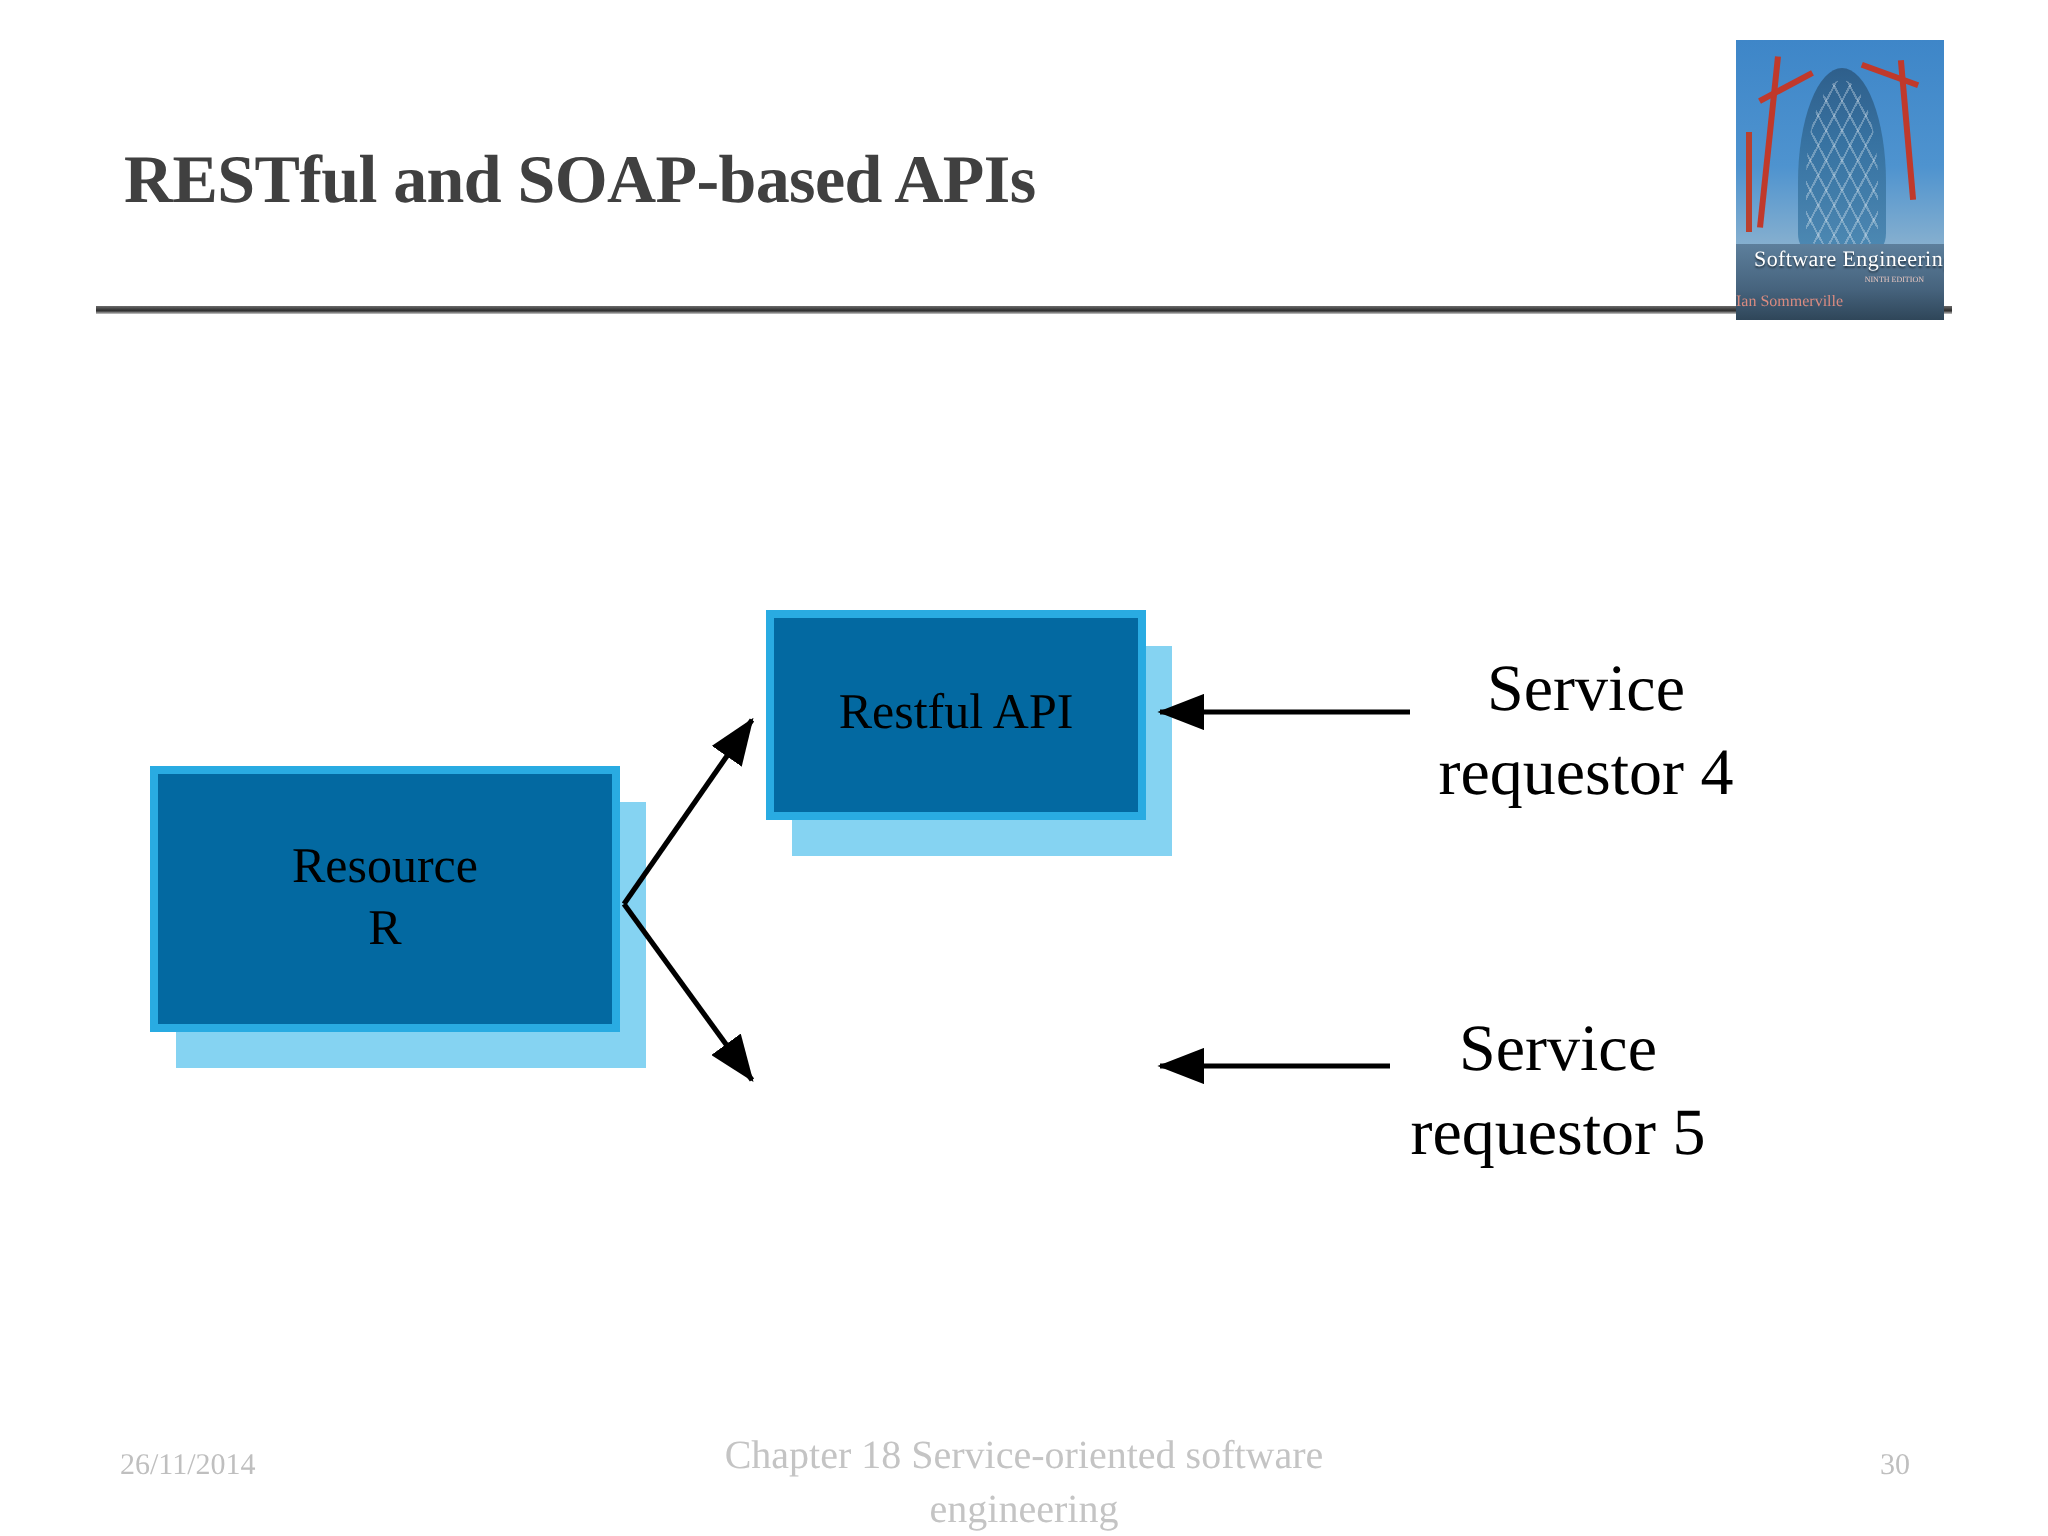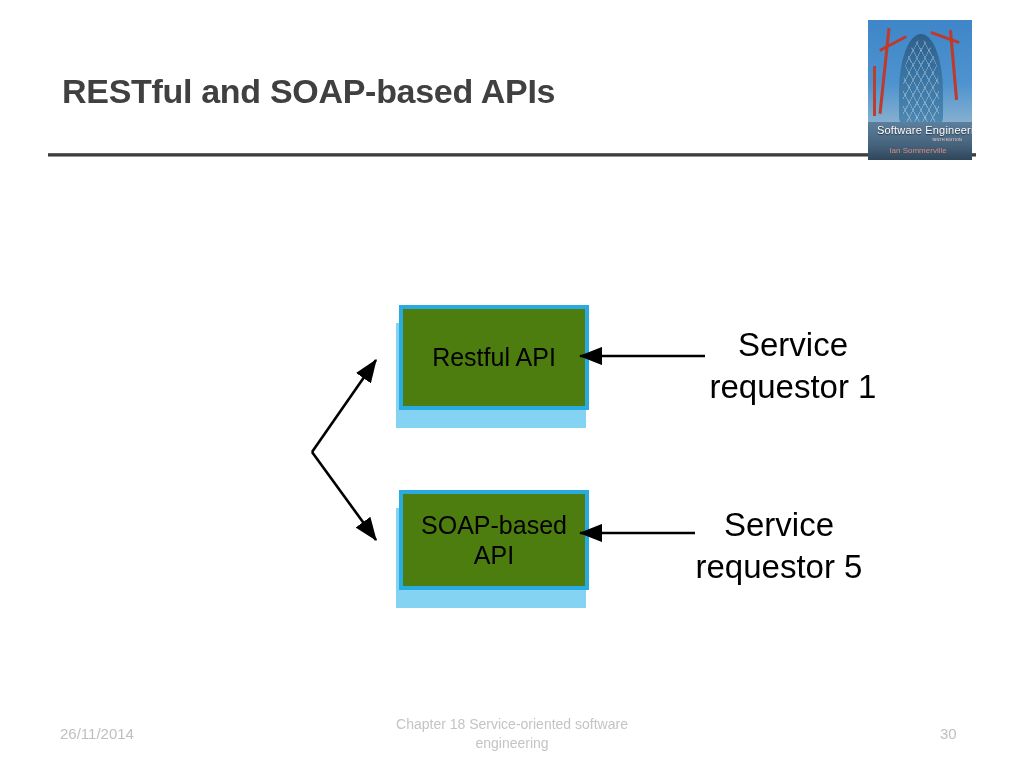--- a/index.html
+++ b/index.html
@@ -10,20 +10,21 @@
     background: #ffffff;
     font-family: "Liberation Sans", sans-serif;
     overflow: hidden;
   }
 
   #slide {
     position: relative;
     width: 1024px;
     height: 595px;
     background: #ffffff;
+    font-family: Liberation Serif, serif;
   }
 
   
   #slide-title {
     position: absolute;
     left: 62px;
     top: 72px;
     font-size: 34px;
     font-weight: bold;
     color: #404040;
@@ -96,44 +97,44 @@
   .cover-edition {
     position: absolute;
     right: 10px; bottom: 18px;
     font-size: 4px;
     color: #e8c7c1;
     white-space: nowrap;
   }
   .cover-author {
     position: absolute;
     left: 0; right: 4px; bottom: 5px;
-    text-align: center;
+    text-align: left;
     font-size: 8px;
     color: #d98b80;
     white-space: nowrap;
   }
 
   
   #diagram { position: absolute; left: 0; top: 0; width: 1024px; height: 700px; }
 
   .node { position: absolute; }
 
   .node-shadow {
     position: absolute;
     background: #85D3F2;
     left: 13px;
     top: 18px;
     width: 100%;
     height: 100%;
   }
   .node-box {
     position: absolute;
-    left: 16px; top: 0;
+    left: 0; top: 0;
     width: 100%; height: 100%;
-    background: #4d7c0f;
+    background: #0369a1;
     border: 4px solid #29ABE2;
     display: flex;
     align-items: center;
     justify-content: center;
     text-align: center;
   }
   .node-label {
     font-size: 25px;
     color: #000000;
     line-height: 1.22;
@@ -156,21 +157,21 @@
   #label-req2 { left: 664px; top: 504px; }
 
   #arrows { position: absolute; left: 0; top: 0; width: 1024px; height: 700px; }
 
   
   #footer { position: absolute; left: 0; top: 705px; width: 1024px; height: 63px; }
   .footer-text { position: absolute; color: #bfbfbf; font-size: 15px; }
   #footer-date { left: 60px; top: 20px; }
   #footer-center {
     left: 312px; top: 10px; width: 400px;
-    text-align: center; line-height: 1.35; font-size: 14px; color: #c4c4c4;
+    text-align: center; line-height: 1.35; font-size: 20px; color: #c4c4c4;
   }
   #footer-page { left: 940px; top: 20px; }
 </style>
 </head>
 <body>
 
 <div id="slide">
 
   <div id="slide-title">RESTful and SOAP-based APIs</div>
   <div id="title-rule"></div>
@@ -184,43 +185,43 @@
     <div class="crane c3"></div>
     <div class="crane c4"></div>
     <div class="cover-ground"></div>
     <div class="cover-title">Software Engineering</div>
     <div class="cover-edition">NINTH EDITION</div>
     <div class="cover-author">Ian Sommerville</div>
   </div>
 
   <div id="diagram">
 
+    <div class="node" id="node-resource">
+      <div class="node-shadow"></div>
+      <div class="node-box">
+        <div class="node-label">
+          <span>Resource</span><br>
+          <span>R</span>
+        </div>
+      </div>
+    </div>
 
     <div class="node" id="node-restful">
       <div class="node-shadow"></div>
       <div class="node-box">
         <div class="node-label">
           <span>Restful API</span>
         </div>
       </div>
     </div>
 
-    <div class="node" id="node-soap">
-      <div class="node-shadow"></div>
-      <div class="node-box">
-        <div class="node-label">
-          <span>SOAP-based</span><br>
-          <span>API</span>
-        </div>
-      </div>
-    </div>
 
     <div class="requestor-label" id="label-req1">
       <span>Service</span><br>
-      <span>requestor 1</span>
+      <span>requestor 4</span>
     </div>
 
     <div class="requestor-label" id="label-req2">
       <span>Service</span><br>
       <span>requestor 5</span>
     </div>
 
     <svg id="arrows" viewBox="0 0 1024 700">
       <defs>
         <marker id="arrowhead" markerWidth="9" markerHeight="7" refX="8.5" refY="3.5" orient="auto" markerUnits="strokeWidth">

